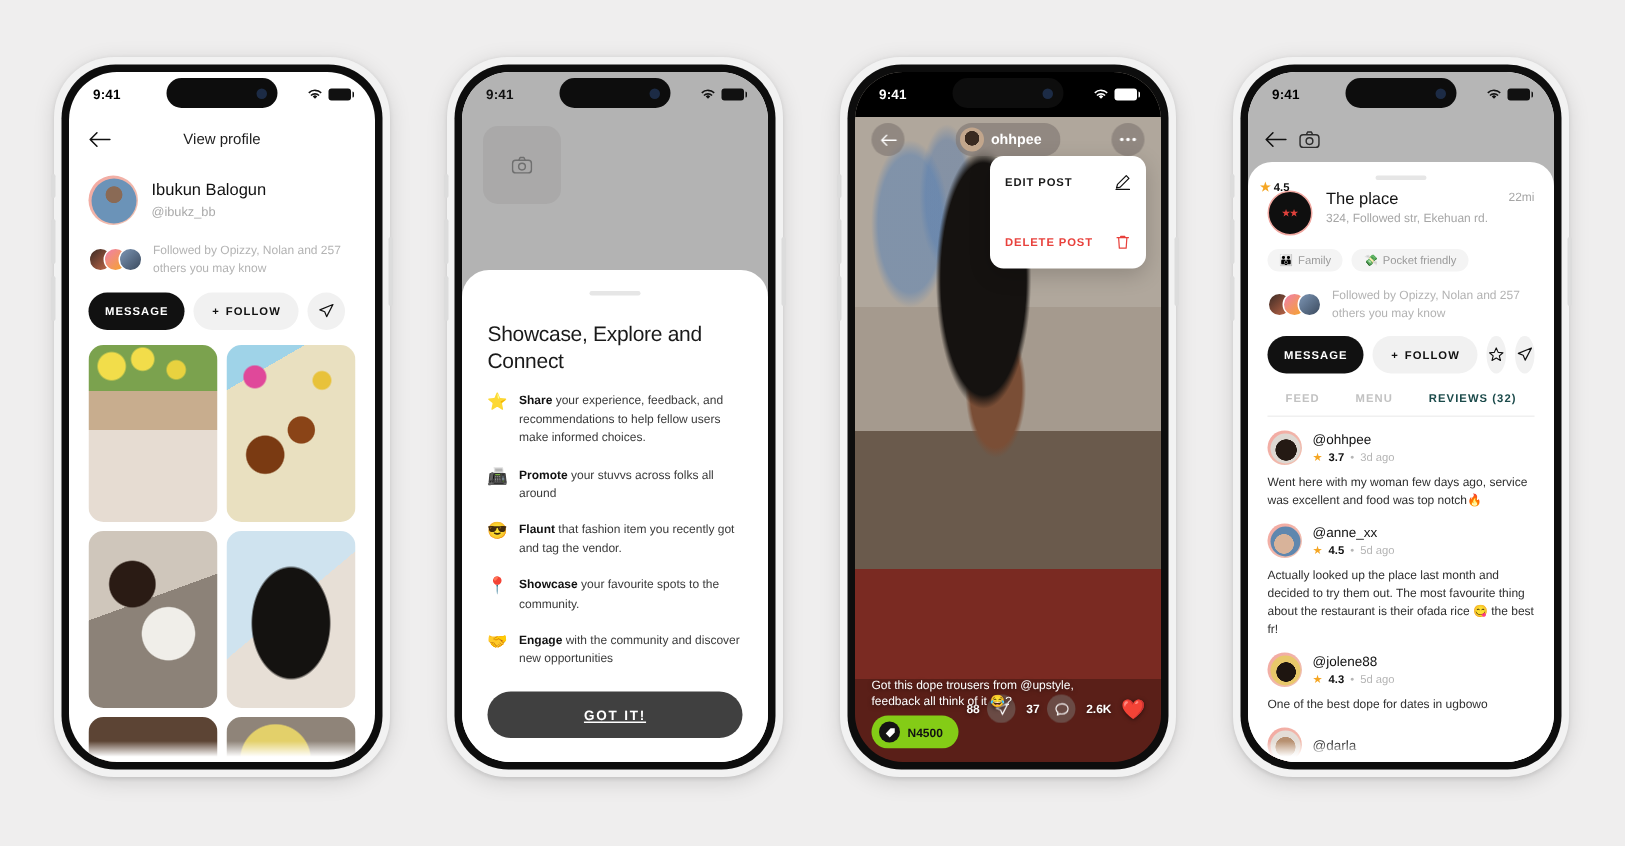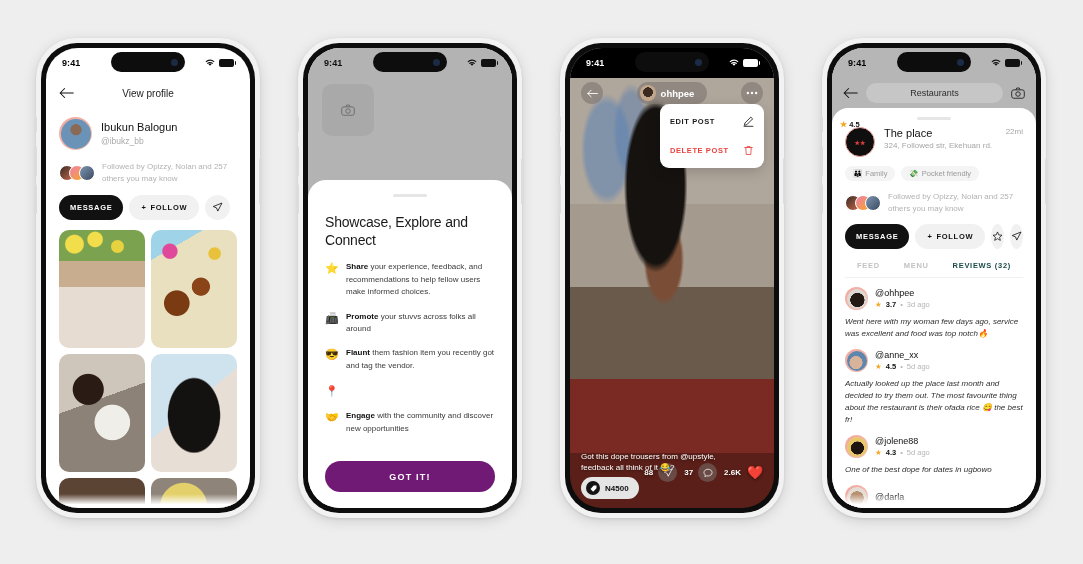--- a/index.html
+++ b/index.html
@@ -117,23 +117,23 @@
     background:#fff; border-radius:18px 18px 0 0; padding:14px 17px 0 17px;
   }
   .grabber { width:34px; height:3px; border-radius:3px; background:#e6e6e6; margin:0 auto 16px; }
   .sheet-h { font-size:14px; color:#1a1a1a; line-height:1.3; letter-spacing:-.2px; }
   .feat { display:flex; gap:8px; margin-top:12px; }
   .feat .emo { font-size:11px; line-height:1.3; flex:none; width:13px; }
   .feat .txt { font-size:8px; color:#3a3a3a; line-height:1.55; }
   .feat .txt b { color:#111; }
   .cta {
     position:absolute; left:17px; right:17px; bottom:16px; height:31px;
-    border-radius:999px; background:#701a75; color:#fff;
+    border-radius:999px; background:#404040; color:#fff;
     display:flex; align-items:center; justify-content:center;
-    font-size:9px; font-weight:bold; letter-spacing:1.2px;
+    font-size:9px; font-weight:bold; letter-spacing:1.2px;text-decoration:underline;
   }
 
   
   .s3-photo { position:absolute; inset:0; }
   .s3-nav { position:absolute; top:30px; left:0; right:0; height:30px;
     display:flex; align-items:center; padding:0 11px; }
   .glass { background:rgba(120,112,108,.55); backdrop-filter:blur(2px); }
   .s3-user { margin:0 auto; display:flex; align-items:center; gap:5px;
     padding:3px 13px 3px 3px; border-radius:999px; }
   .s3-user .avatar { width:16px; height:16px; }
@@ -141,30 +141,30 @@
   .rnd { width:22px; height:22px; border-radius:50%;
     display:flex; align-items:center; justify-content:center; }
   .menu {
     position:absolute; right:10px; top:56px; width:104px;
     background:#fff; border-radius:9px; padding:9px 10px;
     box-shadow:0 4px 14px rgba(0,0,0,.18);
   }
   .menu-row { display:flex; align-items:center; justify-content:space-between;
     font-size:7.5px; font-weight:bold; letter-spacing:.6px; padding:3px 0; }
   .menu-row.edit { color:#1a1a1a; }
-  .menu-row.del  { color:#e8413c; margin-top:12px; }
+  .menu-row.del  { color:#e8413c; margin-top:23px; }
   .s3-caption { position:absolute; left:11px; bottom:34px; width:135px;
     font-size:8px; color:#fff; line-height:1.45; text-shadow:0 1px 3px rgba(0,0,0,.55); }
   .s3-side { position:absolute; right:9px; bottom:26px;
     display:flex; align-items:center; gap:7px;margin-left:24px; }
   .s3-stat { display:flex; align-items:center; gap:5px; color:#fff;
     font-size:8px; font-weight:bold; text-shadow:0 1px 3px rgba(0,0,0,.5); }
   .s3-stat .rnd { width:19px; height:19px; }
   .price {
-    position:absolute; left:11px; bottom:9px; background:#e5e5e5; border-radius:999px;
+    position:absolute; left:11px; bottom:9px; background:#84cc16; border-radius:999px;
     padding:4px 10px 4px 5px; display:flex; align-items:center; gap:5px;
     font-size:8px; font-weight:bold; color:#111;
   }
   .price .tag { width:14px; height:14px; border-radius:50%; background:#141414;
     display:flex; align-items:center; justify-content:center; }
 
   
   .s4-top { position:absolute; inset:0 0 auto 0; height:110px; background:#b6b6b6; }
   .s4-nav { height:30px; display:flex; align-items:center; padding:0 11px; gap:8px; }
   .s4-search { flex:1; height:20px; border-radius:999px; background:rgba(255,255,255,.22);
@@ -188,21 +188,21 @@
   .tab { font-size:7.5px; font-weight:bold; letter-spacing:.7px; color:#c2c2c2; }
   .tab.active { color:#1b4a4a; }
   .divider { height:1px; background:#f0f0f0; }
   .review { margin-top:9px; }
   .rev-head { display:flex; align-items:center; gap:7px; }
   .rev-head .avatar { width:22px; height:22px; }
   .rev-user { font-size:9px; color:#111; }
   .rev-meta { display:flex; align-items:center; gap:4px; margin-top:2px;
     font-size:7.5px; color:#b5b5b5; }
   .rev-meta b { color:#111; font-size:7.5px; }
-  .rev-txt { font-size:8px; color:#2f2f2f; line-height:1.5; margin-top:6px;font-style:italic; }
+  .rev-txt { font-size:8px; color:#2f2f2f; line-height:1.5; margin-top:6px; }
 
   .clip-bottom { position:absolute; left:0; right:0; bottom:0; height:14px;
      background:linear-gradient(to bottom, rgba(255,255,255,0), #fff 75%); }
 </style>
 </head>
 <body>
 
 <div class="stage">
 
   <div class="phone" style="left:36px; top:38px;">
@@ -344,25 +344,28 @@
           </div>
           <div class="feat">
             <div class="emo">📠</div>
             <div class="txt">
               <b>Promote</b><span> your stuvvs across folks all around</span>
             </div>
           </div>
           <div class="feat">
             <div class="emo">😎</div>
             <div class="txt">
-              <b>Flaunt</b><span> them fashion item you recently got and tag the vendor.</span>
+              <b>Flaunt</b><span> that fashion item you recently got and tag the vendor.</span>
             </div>
           </div>
           <div class="feat">
             <div class="emo">📍</div>
+            <div class="txt">
+              <b>Showcase</b><span> your favourite spots to the community.</span>
+            </div>
           </div>
           <div class="feat">
             <div class="emo">🤝</div>
             <div class="txt">
               <b>Engage</b><span> with the community and discover new opportunities</span>
             </div>
           </div>
 
           <div class="cta">GOT IT!</div>
         </div>
@@ -492,21 +495,20 @@
                 <path d="M8 6.3c1.4 0 2.7.5 3.7 1.4l1.2-1.2A7 7 0 0 0 8 4.5a7 7 0 0 0-4.9 2l1.2 1.2A5.3 5.3 0 0 1 8 6.3z" fill="#111"></path>
                 <path d="M8 2.4c2.3 0 4.4.9 6 2.4l1.2-1.3A10.2 10.2 0 0 0 8 .6 10.2 10.2 0 0 0 .8 3.5L2 4.8A8.6 8.6 0 0 1 8 2.4z" fill="#111"></path>
               </svg>
               <div class="batt"></div>
             </div>
           </div>
           <div class="s4-nav">
             <svg class="icon-back" viewBox="0 0 20 14">
               <path d="M7.5 1 1.5 7l6 6M1.5 7H19" stroke="#111" stroke-width="1.4" fill="none" stroke-linecap="round" stroke-linejoin="round"></path>
             </svg>
-            <div class="s4-search">Restaurants</div>
             <svg width="14" height="12" viewBox="0 0 20 17">
               <rect x="1" y="4" width="18" height="12" rx="3" fill="none" stroke="#2e2e2e" stroke-width="1.4"></rect>
               <path d="M7 4 8.2 1.4h3.6L13 4" fill="none" stroke="#2e2e2e" stroke-width="1.4" stroke-linejoin="round"></path>
               <circle cx="10" cy="10" r="3.2" fill="none" stroke="#2e2e2e" stroke-width="1.4"></circle>
             </svg>
           </div>
         </div>
 
         <div class="s4-sheet">
           <div class="grabber" style="margin-bottom:6px;"></div>

